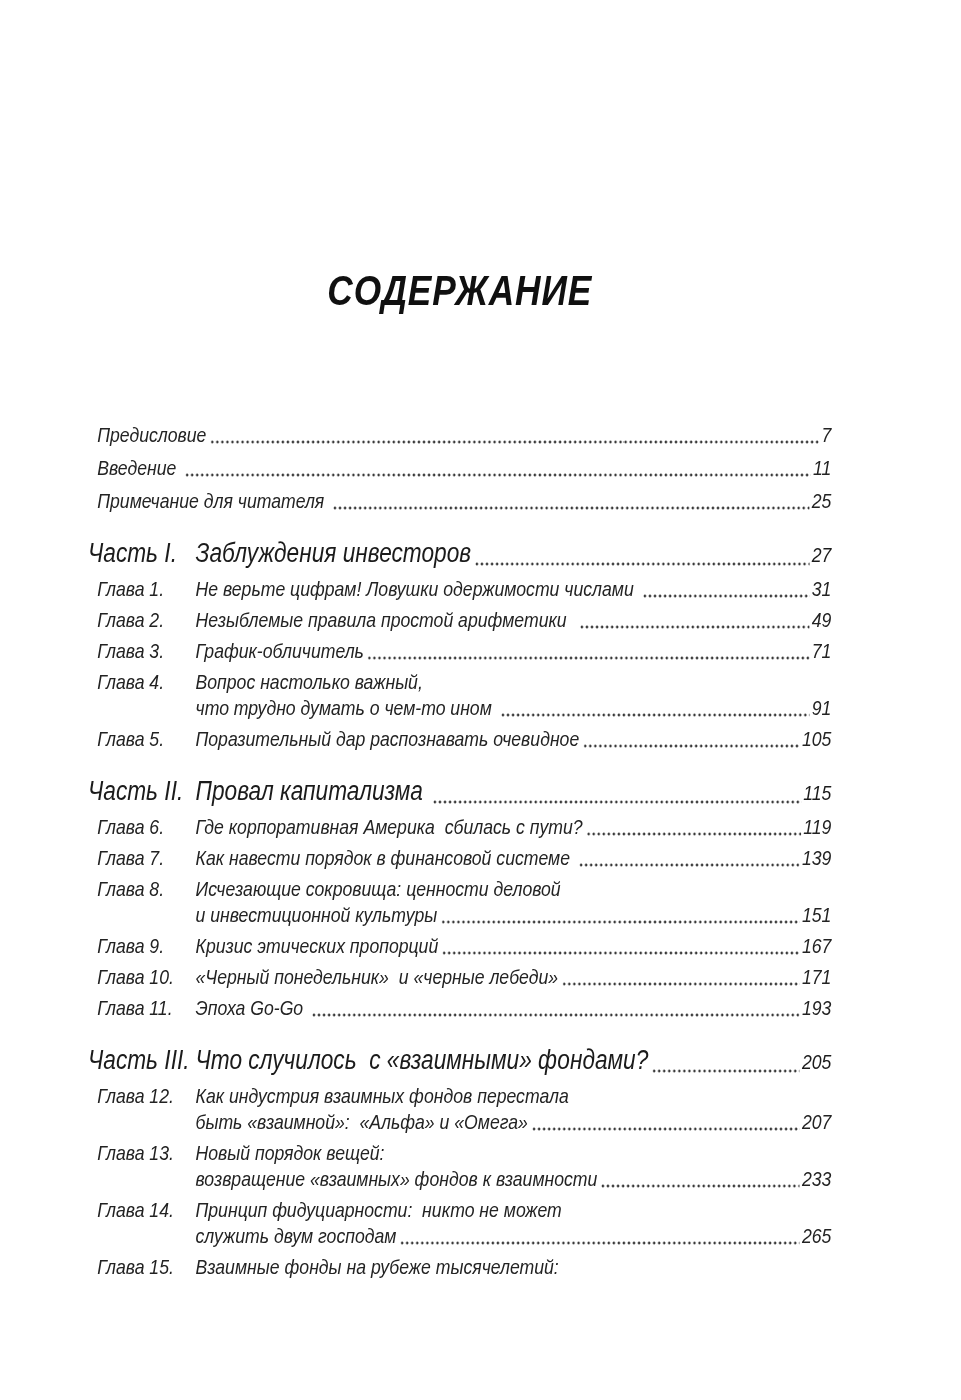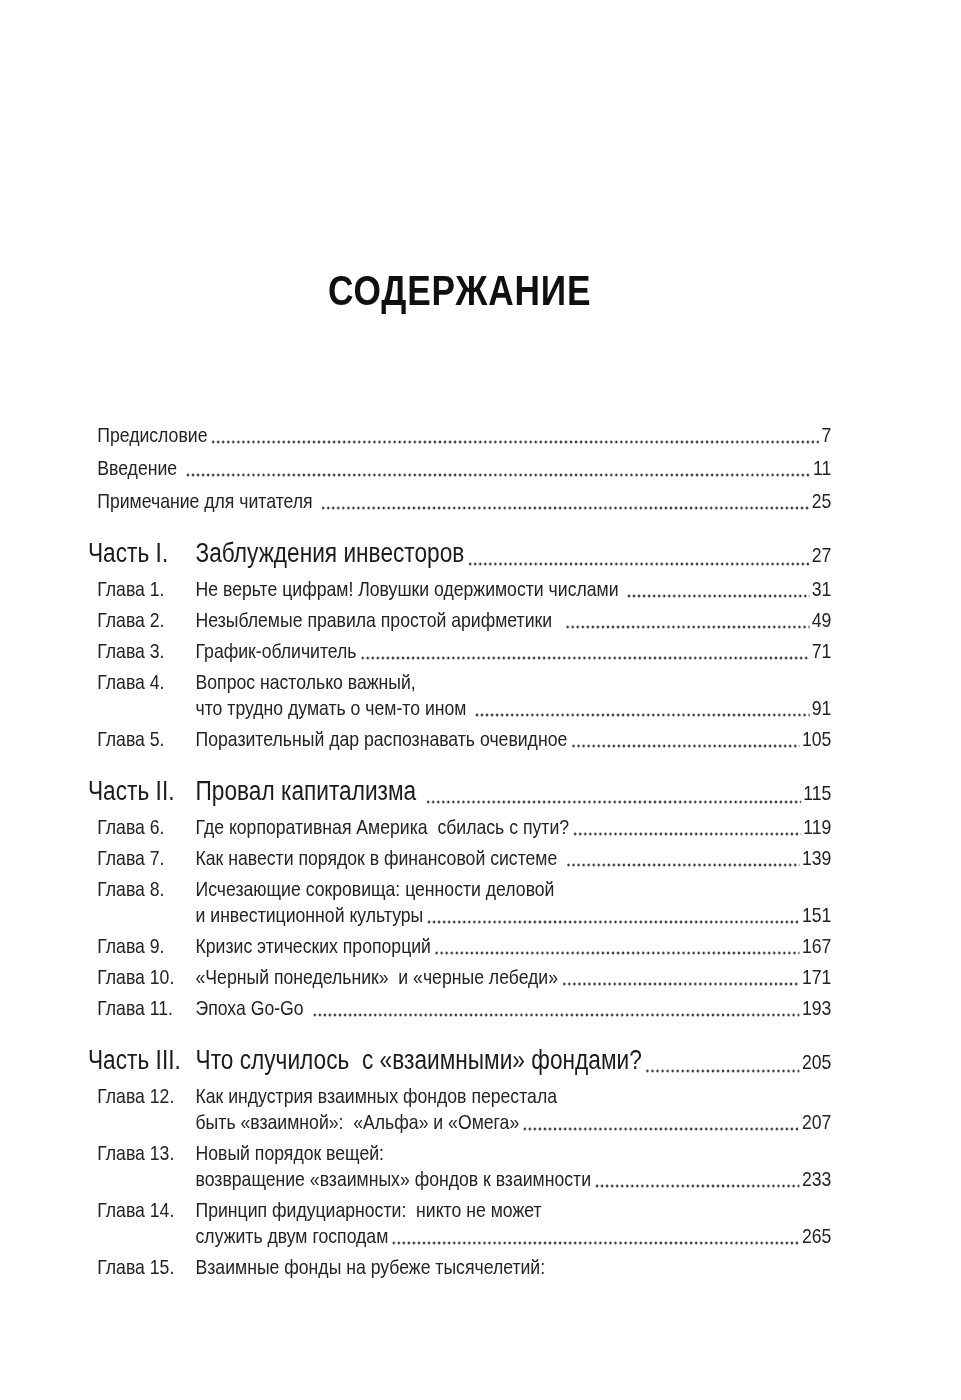--- a/index.html
+++ b/index.html
@@ -5,20 +5,21 @@
   * { box-sizing: border-box; }
   html, body { margin: 0; padding: 0; background: #ffffff; }
   .page {
     position: relative;
     width: 927px;
     height: 1400px;
     background: #ffffff;
     overflow: hidden;
     font-family: "Liberation Sans", sans-serif;
     color: #222222;
+    font-style: italic;
   }
   
   .scale-wrap {
     position: absolute;
     left: 88px;
     top: 268px;
     width: 885px;
     transform: scaleX(0.84);
     transform-origin: left top;
   }

